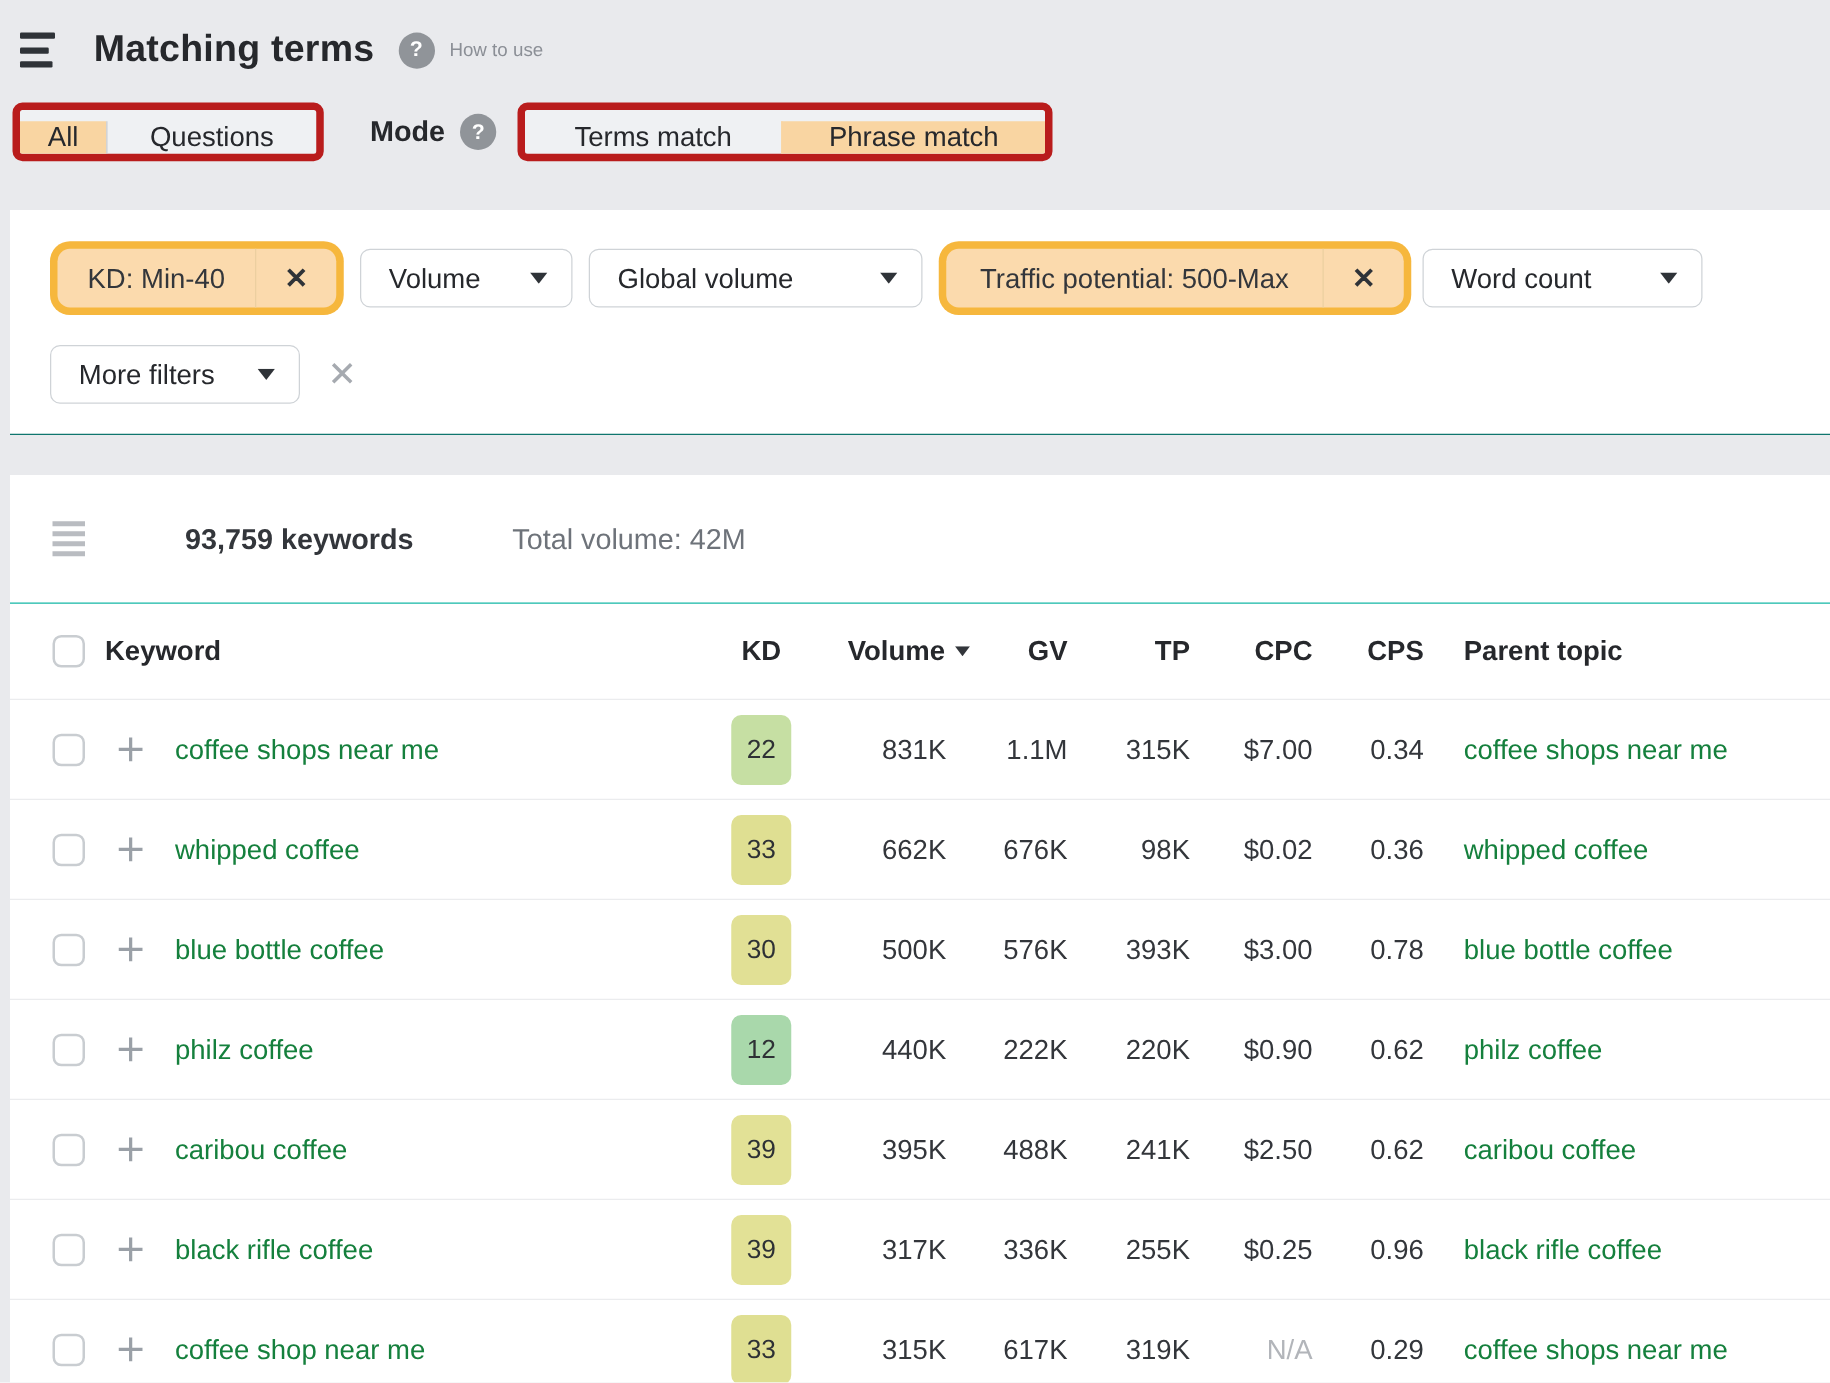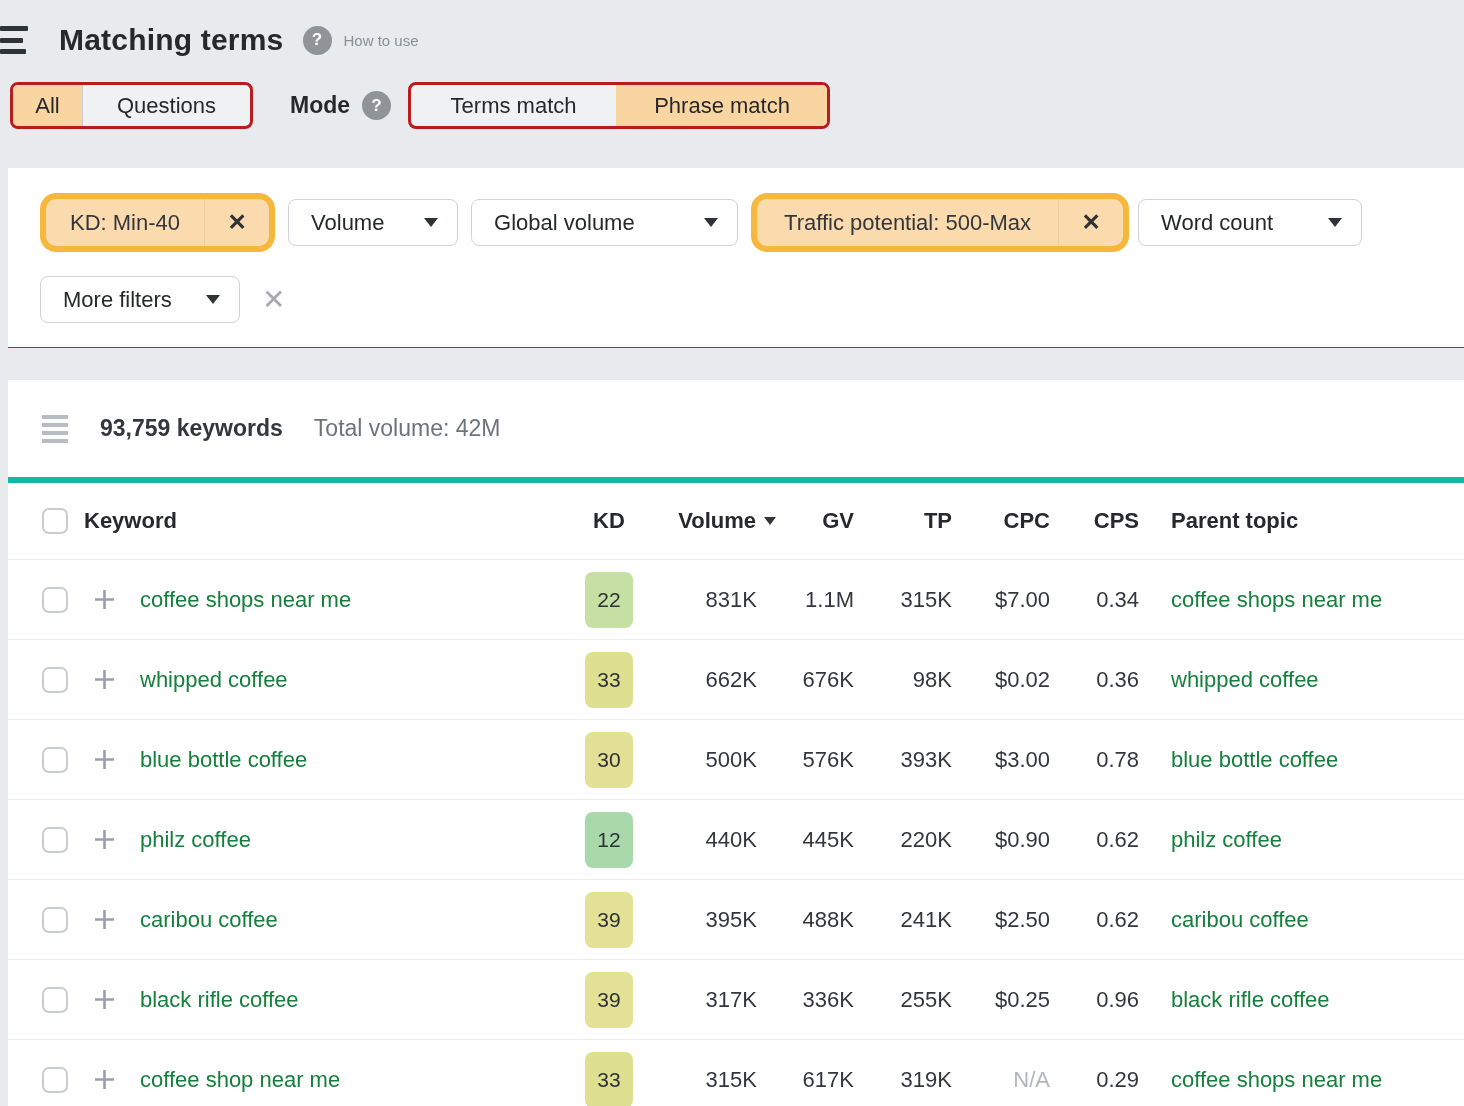--- a/index.html
+++ b/index.html
@@ -6,36 +6,36 @@
   html,body { width:1464px; height:1106px; overflow:hidden; }
   body {
     background:#e9eaed;
     font-family:"Liberation Sans", sans-serif;
     color:#2e3135;
   }
   .app { width:1464px; height:1106px; overflow:hidden; }
 
   
   .topbar { height:168px; padding-top:21px; }
-  .title-row { display:flex; align-items:center; padding-left:0; height:38px;text-align:right; }
+  .title-row { display:flex; align-items:center; padding-left:16px; height:38px;text-align:right; }
   .hamburger { width:30px; height:28px; display:flex; flex-direction:column; justify-content:space-between; cursor:pointer; }
   .hamburger span { height:5px; background:#2f3338; border-radius:1px; }
   .hamburger span:nth-child(1){ width:28px; }
   .hamburger span:nth-child(2){ width:23px; }
   .hamburger span:nth-child(3){ width:26px; }
   .page-title { font-size:30px; font-weight:bold; color:#26282c; margin-left:29px; letter-spacing:0.2px; }
   .help-circle {
     width:29px; height:29px; border-radius:50%; background:#909499;
     color:#fff; font-size:17px; font-weight:bold; display:flex; align-items:center; justify-content:center;
     margin-left:19px; flex:0 0 auto;
   }
   .how-to-use { font-size:15px; color:#8b8f96; margin-left:12px; }
 
   .toolbar-row { display:flex; align-items:center; margin-top:23px; padding-left:10px; }
-  .segmented { display:flex; border:3px solid #b91c1c; border-radius:8px; overflow:hidden; background:#eff1f3; height:47px; }
+  .segmented { display:flex; border:6px solid #b91c1c; border-radius:8px; overflow:hidden; background:#eff1f3; height:47px;align-items:flex-end; }
   .segment { display:flex; align-items:center; justify-content:center; font-size:22px; color:#26282c; cursor:pointer; }
   .segment + .segment { border-left:1px solid #c9ccd0; }
   .segment.active { background:#f9d5a2; border-left-color:#f9d5a2; }
   .seg-all { width:69px; }
   .seg-questions { width:168px; }
   .seg-terms { width:205px; }
   .seg-phrase { width:211px; }
   .mode-label { font-size:23px; font-weight:bold; color:#26282c; margin-left:37px; }
   .mode-help { margin-left:12px; }
   .seg-mode { margin-left:17px; }
@@ -62,21 +62,21 @@
   .dd-global { width:267px; }
   .dd-wordcount { width:224px; margin-left:-4px; }
   .filter-row2 { display:flex; align-items:center; margin-top:24px; gap:22px; }
   .dd-morefilters { width:200px; }
   .clear-x { font-size:28px; color:#a6aab0; cursor:pointer; line-height:1; }
 
   .panel-gap { height:32px; }
 
   
   .table-panel { background:#fff; margin-left:8px; height:726px; overflow:hidden; }
-  .results-bar { height:103px; display:flex; align-items:center; padding-left:34px; border-bottom:6px solid #14b8a6; }
+  .results-bar { height:103px; display:flex; align-items:center; padding-left:34px; border-bottom:1px solid #14b8a6;gap:48px; }
   .list-icon { width:26px; display:flex; flex-direction:column; gap:4px; cursor:pointer; }
   .list-icon span { height:4px; background:#b9bcc1; }
   .results-count { font-size:23px; font-weight:bold; color:#33363b; margin-left:32px; }
   .results-total { font-size:23px; color:#6e737a; margin-left:31px; }
 
   .grid-row {
     display:grid;
     grid-template-columns:26px 72px 445px 48px 124px 97px 98px 98px 89px 1fr;
     align-items:center; padding-left:34px;
   }
@@ -277,21 +277,21 @@
         <svg width="23" height="23" viewBox="0 0 23 23">
                 <path d="M11.5 2 V21 M2 11.5 H21" stroke="#9aa0a7" stroke-width="2.6"></path>
               </svg>
       </span>
     </div>
     <div><span class="kw-link">philz coffee</span></div>
     <div class="kd-cell">
             <span class="kd-badge" style="background: rgb(169, 216, 171);">12</span>
           </div>
     <div class="num">440K</div>
-    <div class="num">445K</div>
+    <div class="num">222K</div>
     <div class="num">220K</div>
     <div class="num cpc">$0.90</div>
     <div class="num">0.62</div>
     <div class="parent-cell"><span class="kw-link">philz coffee</span></div>
   </div>
 
   <div class="grid-row trow">
     <div class="checkbox"></div>
     <div class="plus-cell">
       <span class="plus-btn">

